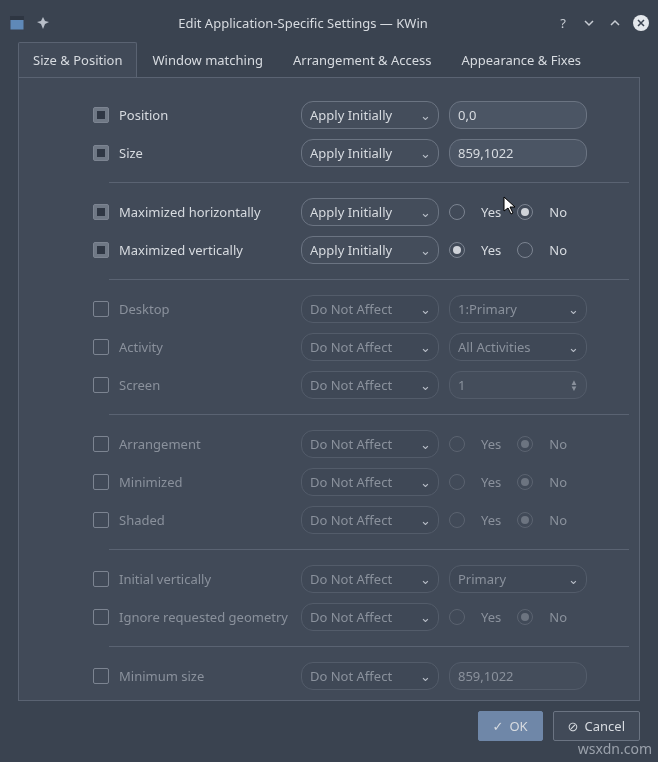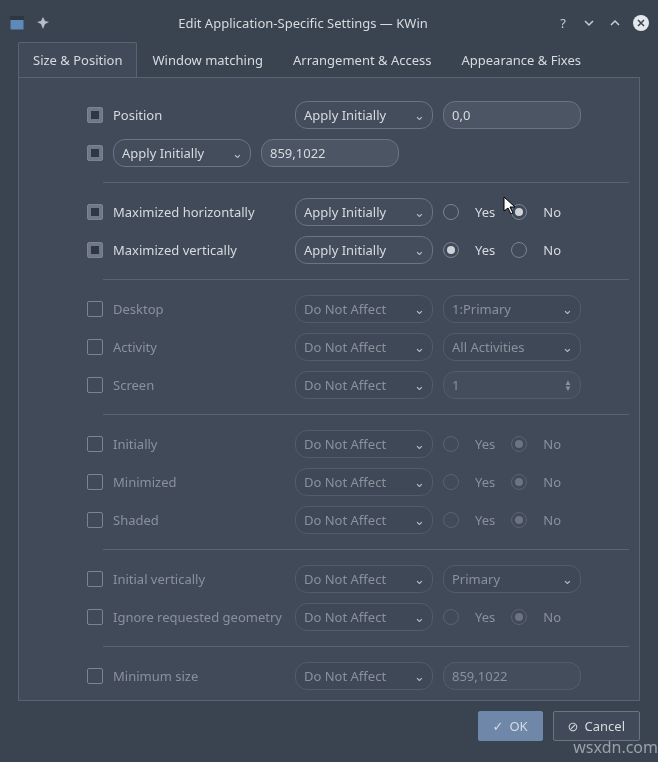--- a/index.html
+++ b/index.html
@@ -5,21 +5,21 @@
 *{box-sizing:border-box;margin:0;padding:0;font-family:"Noto Sans",sans-serif;font-size:13px;color:#d7dbe0}
 body{background:#3a4350;width:658px;height:762px;overflow:hidden}
 .titlebar{height:32px;background:#3a4350;display:flex;align-items:flex-end;padding:0 8px;gap:8px}
 .titlebar .tb-icon{width:18px;height:18px;display:flex;align-items:center;justify-content:center}
 .titlebar .title{flex:1;text-align:center;color:#d7dbe0}
 .titlebar .wbtn{width:18px;height:18px;display:flex;align-items:center;justify-content:center;cursor:pointer;color:#c7ccd3}
 .wbtn.close svg circle{fill:#e4e8ec}
 .tabrow{display:flex;gap:0;padding:10px 18px 0 18px}
 .tab{padding:8px 14px;color:#d7dbe0;cursor:pointer;border:1px solid transparent;border-bottom:none;border-radius:2px 2px 0 0}
 .tab.active{border-color:#5a6372;background:#414a58}
-.panel{margin:0 18px 10px 18px;border:1px solid #5a6372;background:#414a58;padding:18px 10px 18px 14px;height:624px;overflow:auto}
+.panel{margin:0 18px 10px 18px;border:1px solid #5a6372;background:#414a58;padding:18px 10px 18px 20px;height:624px;overflow:auto}
 .row{display:flex;align-items:center;min-height:38px;gap:10px}
 .sep{height:1px;background:#5a6372;margin:10px 0 10px 70px}
 .chk{width:16px;height:16px;border:1px solid #7c8491;border-radius:2px;margin-left:54px;flex:none;display:flex;align-items:center;justify-content:center}
 .chk.on{background:#6f7885}
 .chk.on::after{content:"";width:8px;height:8px;background:#2f3744}
 .lbl{width:172px}
 .lbl.dim,.dim{color:#8a919c}
 .sel{width:138px;height:28px;border:1px solid #6b7482;background:#444d5b;border-radius:12px;display:flex;align-items:center;padding:0 8px;justify-content:space-between;cursor:pointer}
 .sel.dim{background:#3f4856;border-color:#535c6a;cursor:default}
 .sel .chev{width:10px;color:#b8bec8}
@@ -32,21 +32,21 @@
 .rad.dim{border-color:#5b6370;cursor:default}
 .rad.dim.on::after{background:#6c7480}
 .rlabel{color:#d7dbe0}
 .rlabel.dim{color:#8a919c}
 .btnbar{display:flex;justify-content:flex-end;gap:10px;padding:0 18px}
 .btn{height:30px;padding:0 14px;border:1px solid #6b7482;border-radius:2px;display:flex;align-items:center;gap:6px;cursor:pointer;background:#414a58}
 .btn.primary{background:#6f87a8;border-color:#6f87a8;color:#fff}
 .cursor{position:absolute;left:503px;top:196px;pointer-events:none}
 .spin-arrows{display:flex;flex-direction:column;margin-left:auto}
 .spin-arrows span{font-size:8px;line-height:6px;color:#8a919c}
-.watermark{position:absolute;right:0;bottom:4px;font-size:16px;color:#9aa1ab}
+.watermark{position:absolute;right:6px;bottom:4px;font-size:14px;color:#9aa1ab}
 </style>
 </head>
 <body>
 
 <div class="titlebar">
   <div class="tb-icon">
       <svg width="16" height="16">
         <rect x="1" y="1" width="14" height="14" fill="#5f89b8" stroke="#3a4350"></rect>
         <rect x="1" y="1" width="14" height="4" fill="#2e3642"></rect>
       </svg>
@@ -89,20 +89,21 @@
     <div class="chk on"></div>
     <div class="lbl">Position</div>
     <div class="sel">
         <span>Apply Initially</span>
         <span class="chev">⌄</span>
       </div>
     <div class="txt">0,0</div>
   </div>
   <div class="row">
     <div class="chk on"></div>
+    <div class="lbl">Size</div>
     <div class="sel">
         <span>Apply Initially</span>
         <span class="chev">⌄</span>
       </div>
     <div class="txt">859,1022</div>
   </div>
 
   <div class="sep"></div>
 
   <div class="row">
@@ -173,21 +174,21 @@
           <span>▲</span>
           <span>▼</span>
         </div>
       </div>
   </div>
 
   <div class="sep"></div>
 
   <div class="row">
     <div class="chk"></div>
-    <div class="lbl dim">Initially</div>
+    <div class="lbl dim">Arrangement</div>
     <div class="sel dim">
         <span class="dim">Do Not Affect</span>
         <span class="chev dim">⌄</span>
       </div>
     <div class="radgrp">
         <div class="rad dim"></div>
         <span class="rlabel dim">Yes</span>
         <div class="rad dim on"></div>
         <span class="rlabel dim">No</span>
       </div>

